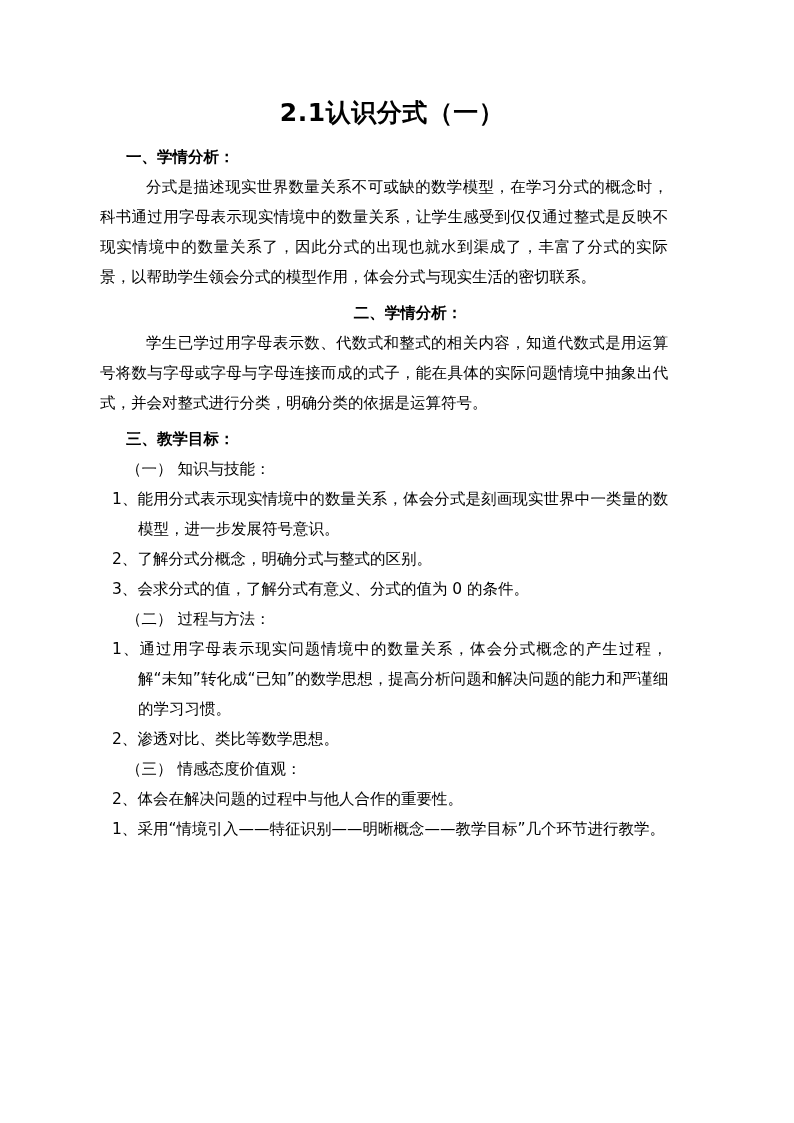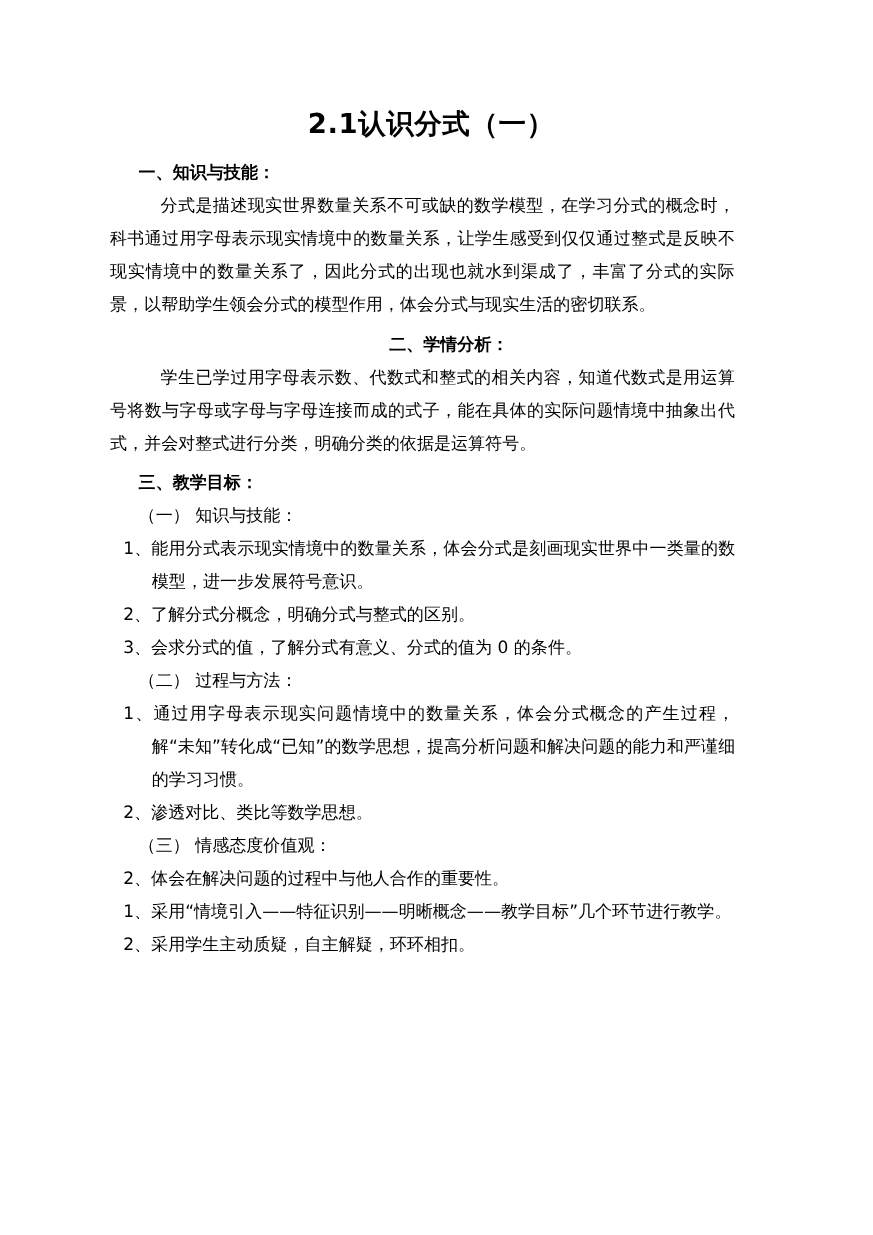--- a/index.html
+++ b/index.html
@@ -93,37 +93,36 @@
   }
 </style>
 </head>
 <body>
 
 <div class="page">
   <div class="content">
 
     <h1 class="doc-title">2.1认识分式（一）</h1>
 
-    <div class="section-heading">一、知识与技能：</div>
+    <div class="section-heading">一、学情分析：</div>
     <p class="body-para">分式是描述现实世界数量关系不可或缺的数学模型，在学习分式的概念时，教科书通过用字母表示现实情境中的数量关系，让学生感受到仅仅通过整式是反映不了现实情境中的数量关系了，因此分式的出现也就水到渠成了，丰富了分式的实际背景，以帮助学生领会分式的模型作用，体会分式与现实生活的密切联系。</p>
 
     <div class="section-heading extra-indent tight">二、学情分析：</div>
     <p class="body-para">学生已学过用字母表示数、代数式和整式的相关内容，知道代数式是用运算符号将数与字母或字母与字母连接而成的式子，能在具体的实际问题情境中抽象出代数式，并会对整式进行分类，明确分类的依据是运算符号。</p>
 
     <div class="section-heading tight">三、教学目标：</div>
 
     <div class="subsection">（一） 知识与技能：</div>
     <p class="num-item"><span class="marker">1、</span><span>能用分式表示现实情境中的数量关系，体会分式是刻画现实世界中一类量的数学模型，进一步发展符号意识。</span></p>
     <p class="num-item"><span class="marker">2、</span><span>了解分式分概念，明确分式与整式的区别。</span></p>
     <p class="num-item"><span class="marker">3、</span><span>会求分式的值，了解分式有意义、分式的值为 0 的条件。</span></p>
 
     <div class="subsection">（二） 过程与方法：</div>
     <p class="num-item"><span class="marker">1、</span><span>通过用字母表示现实问题情境中的数量关系，体会分式概念的产生过程，了解“未知”转化成“已知”的数学思想，提高分析问题和解决问题的能力和严谨细致的学习习惯。</span></p>
     <p class="num-item"><span class="marker">2、</span><span>渗透对比、类比等数学思想。</span></p>
 
     <div class="subsection">（三） 情感态度价值观：</div>
     <p class="num-item"><span class="marker">2、</span><span>体会在解决问题的过程中与他人合作的重要性。</span></p>
 
     <p class="num-item"><span class="marker">1、</span><span>采用“情境引入——特征识别——明晰概念——教学目标”几个环节进行教学。</span></p>
-    <p class="num-item"><span class="marker">2、</span><span>采用学生主动质疑，自主解疑，环环相扣。</span></p>
 
   </div>
 </div>
 
 </body></html>

